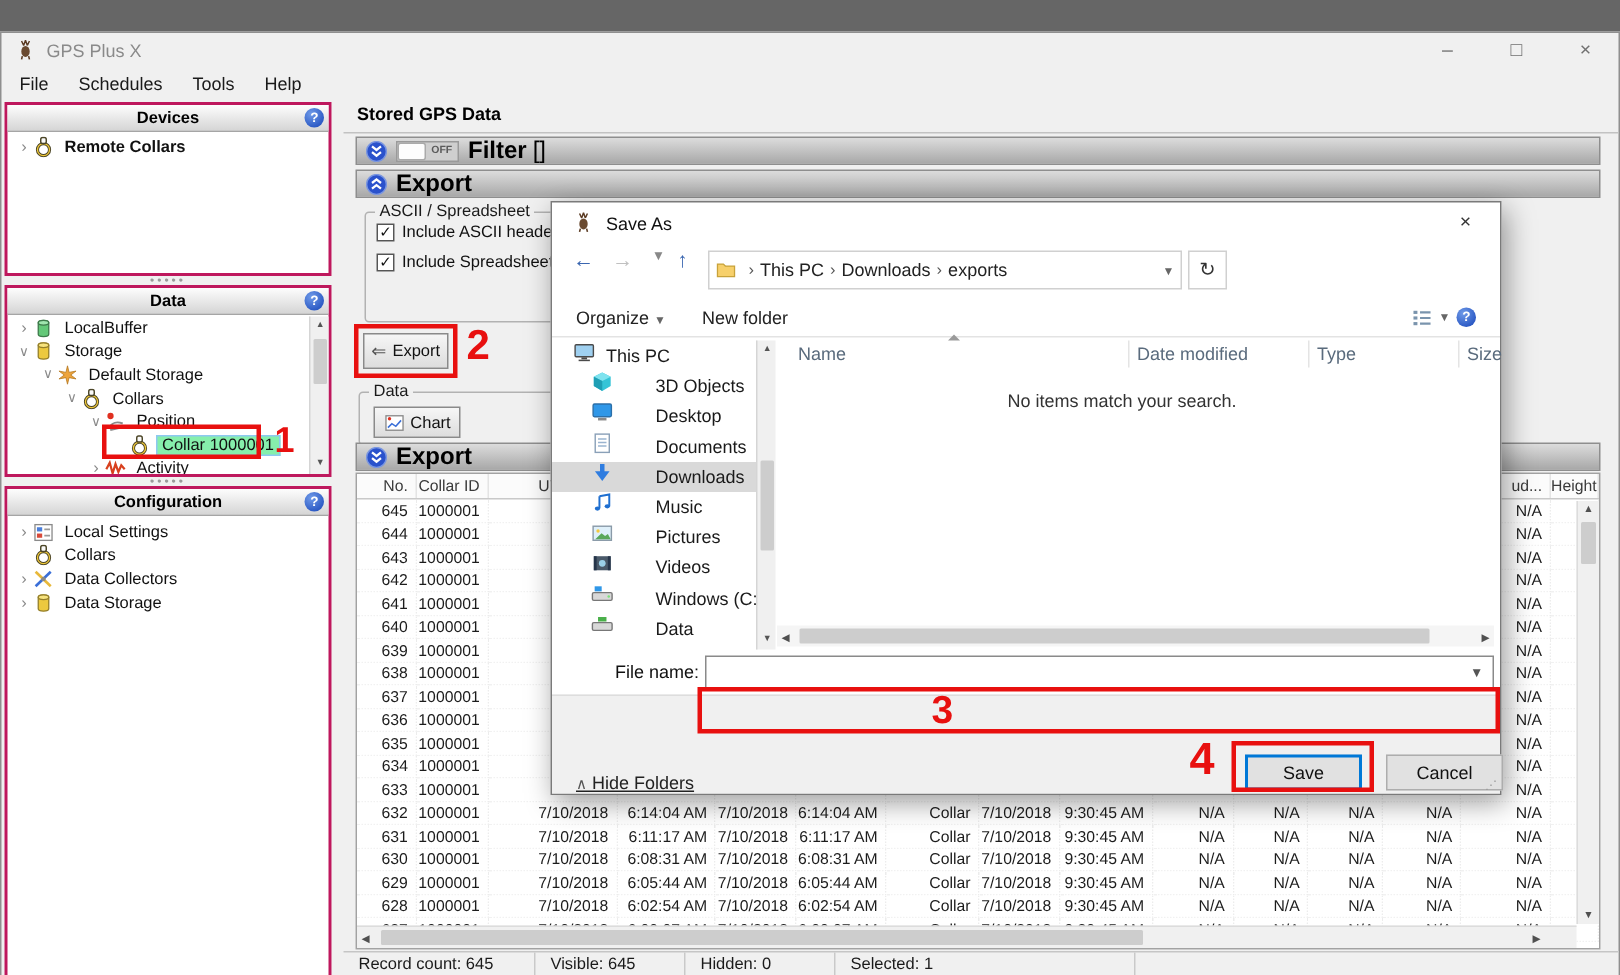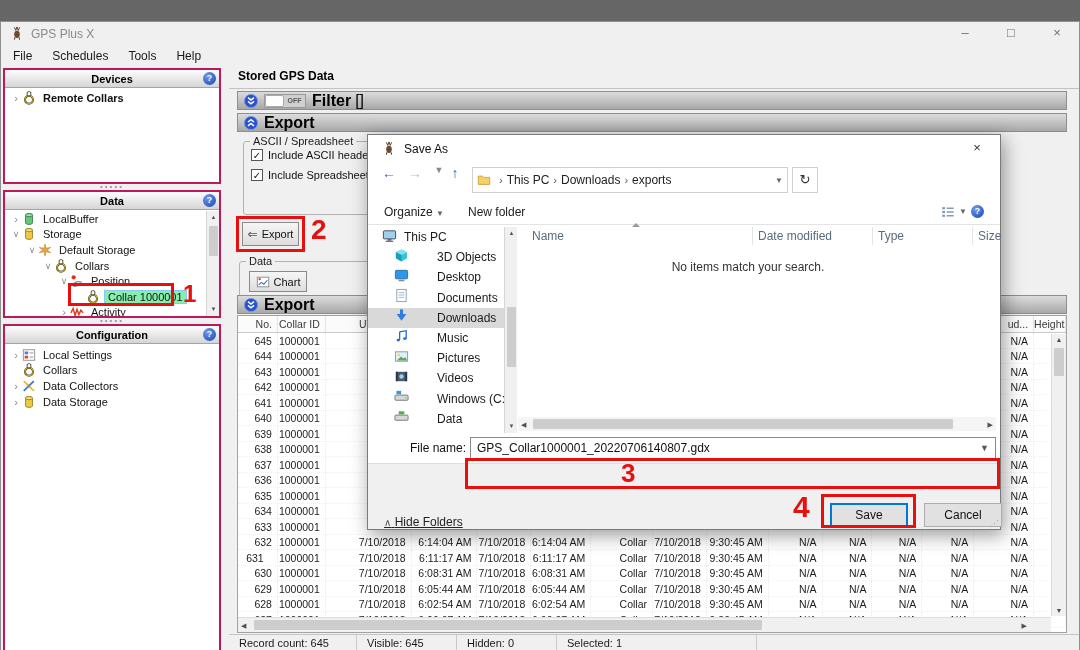--- a/index.html
+++ b/index.html
@@ -578,21 +578,21 @@
           <span class="td" style="width: 54px;">7/10/2018</span>
           <span class="td" style="width: 62px;">9:30:45 AM</span>
           <span class="td" style="width: 54px;">N/A</span>
           <span class="td" style="width: 50px;">N/A</span>
           <span class="td" style="width: 50px;">N/A</span>
           <span class="td" style="width: 52px;">N/A</span>
           <span class="td" style="width: 60px;">N/A</span>
           <span class="td" style="width: 32px;"></span>
         </div>
         <div class="td-row">
-          <span class="td" style="width: 40px; text-align: center;">631</span>
+          <span class="td" style="width: 40px;">631</span>
           <span class="td" style="width: 48px;">1000001</span>
           <span class="td" style="width: 86px;">7/10/2018</span>
           <span class="td" style="width: 66px;">6:11:17 AM</span>
           <span class="td" style="width: 54px;">7/10/2018</span>
           <span class="td" style="width: 60px;">6:11:17 AM</span>
           <span class="td" style="width: 62px;">Collar</span>
           <span class="td" style="width: 54px;">7/10/2018</span>
           <span class="td" style="width: 62px;">9:30:45 AM</span>
           <span class="td" style="width: 54px;">N/A</span>
           <span class="td" style="width: 50px;">N/A</span>
@@ -838,21 +838,20 @@
     <div class="abs" id="empty-msg">No items match your search.</div>
 
     <div class="abs" style="left:150px;top:282px;width:478px;height:14px;background:#f5f5f5;">
       <span class="sb-btn" style="left:3px;top:4px;">◀</span>
       <span class="sb-thumb" style="left:15px;top:2px;width:420px;height:10px;"></span>
       <span class="sb-btn" style="right:3px;top:4px;">▶</span>
     </div>
 
     <span class="dlg-row-label" style="left:8px;top:306px;">File name:</span>
     <div class="combo" style="top:302px;background:#fff;">
-      <span>GPS_Collar1000001_20220706140807.gdx</span>
       <span class="varrow">▼</span>
     </div>
     <span class="dlg-row-label" style="left:8px;top:334px;">Save as type:</span>
     <div class="combo" style="top:330px;background:#f0f0f0;">
       <span>GPS Plus Data Exchange (*.gdx)</span>
       <span class="varrow">▼</span>
     </div>
 
     <div class="abs" id="dlg-footer"></div>
     <span class="abs" style="left:16px;top:380px;font-size:12px;color:#222;z-index:2;text-decoration:underline;"><span style="font-size:10px;color:#555;">∧</span> <span>Hide Folders</span></span>

